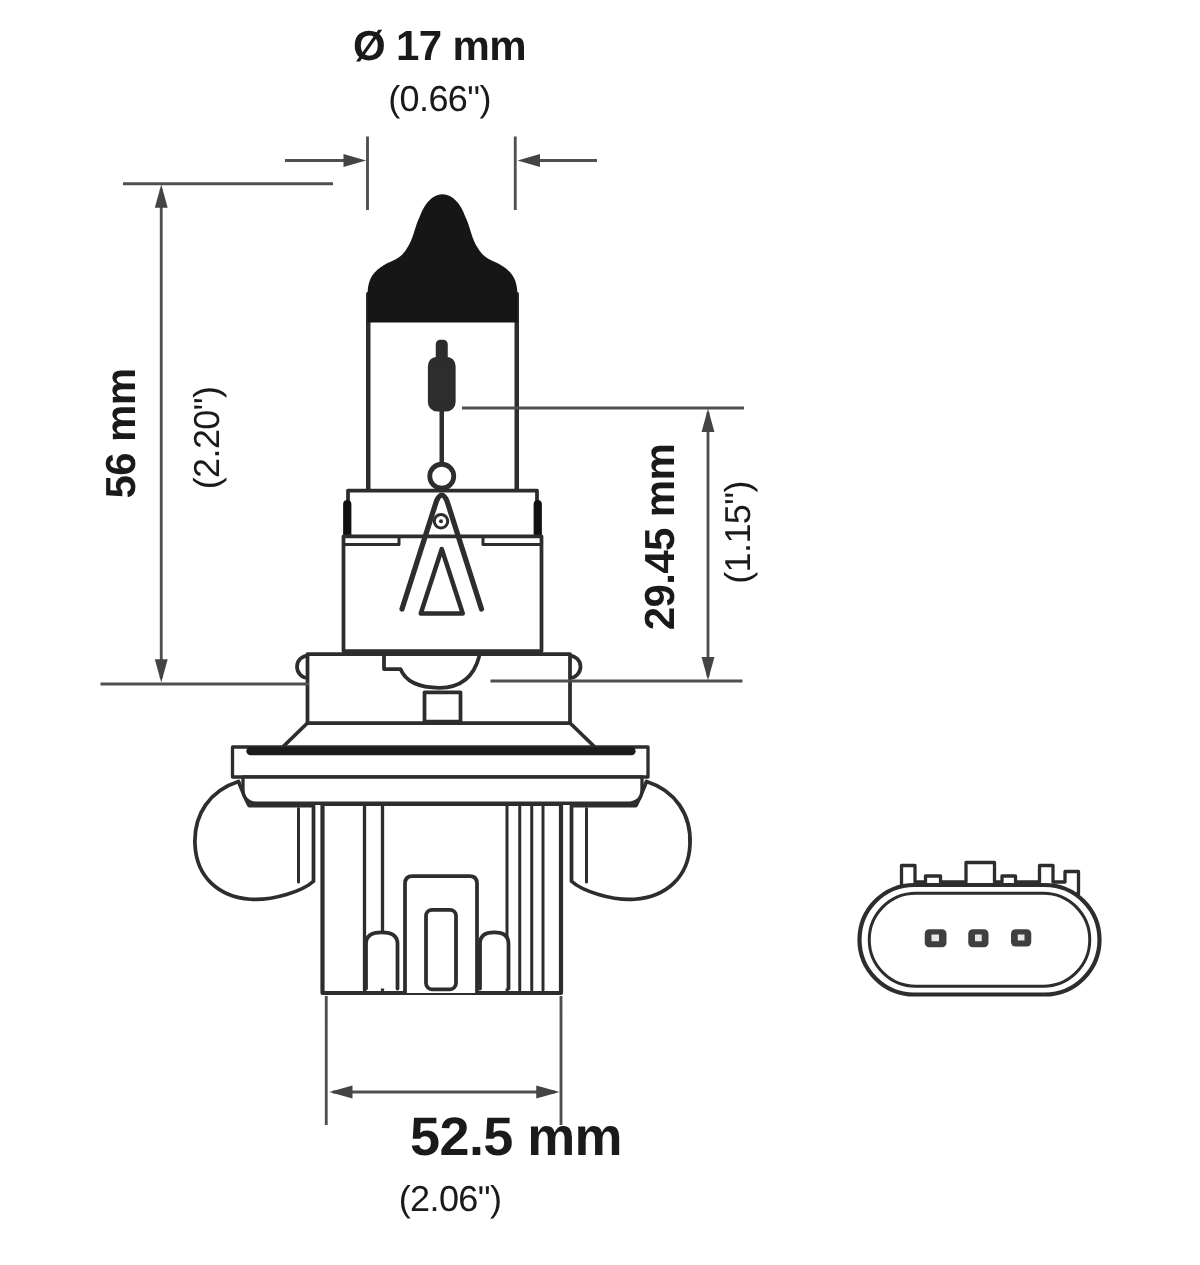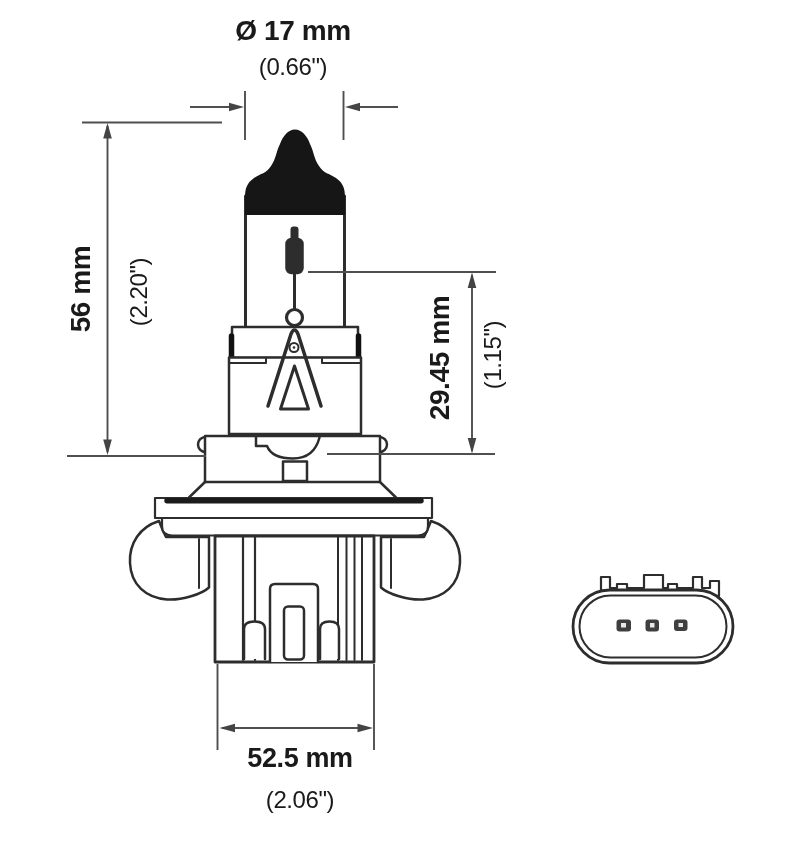--- a/index.html
+++ b/index.html
@@ -9,21 +9,21 @@
     border-radius:25px;
   }
   #lineart{position:absolute;left:0;top:0;}
   .dim-label{
     position:absolute;white-space:nowrap;color:#1a1a1a;
     transform:translate(-50%,-50%);letter-spacing:-0.4px;line-height:1;
   }
   .dim-label.rot{transform:translate(-50%,-50%) rotate(-90deg);}
   .metric{font-size:28px;font-weight:700;}
   .imperial{font-size:24px;font-weight:400;}
-  .metric.big{font-size:27px;}
+  .metric.big{font-size:36px;margin-left:44px;}
 </style>
 </head>
 <body>
 
 <div id="stage">
 
   <svg id="lineart" width="800" height="843" viewBox="0 0 800 843">
 
     <g stroke="#2d2d2d" fill="none" stroke-linejoin="round" stroke-linecap="round">
 

